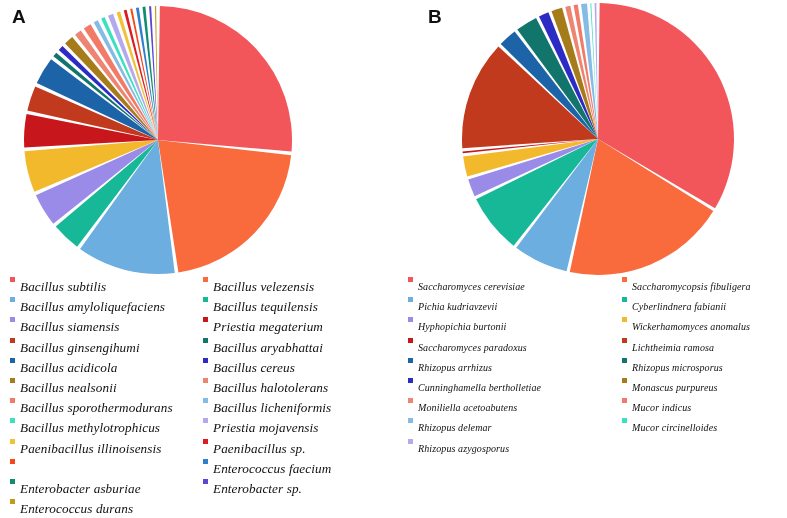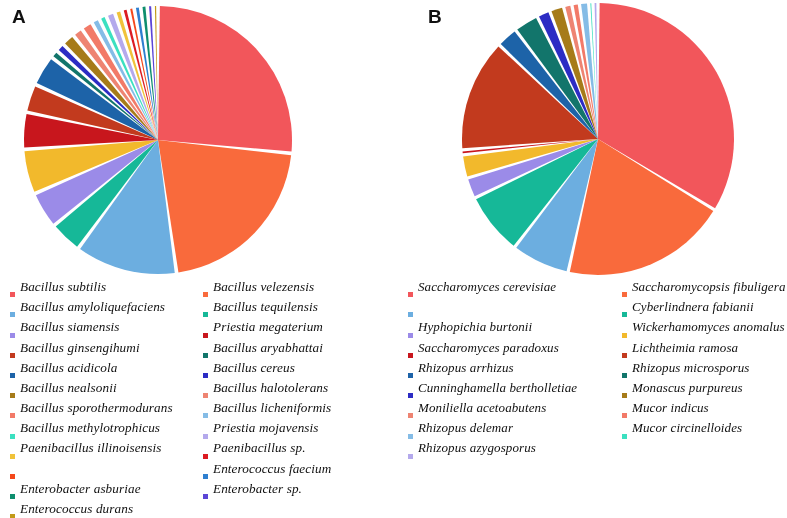--- a/index.html
+++ b/index.html
@@ -54,40 +54,40 @@
     row-gap:0px;
     align-content:start;
   }
   #legend-a{padding-left:4px;}
   #legend-b{padding-left:2px;}
   #legend-a{grid-template-columns:193px 1fr;}
   #legend-b{grid-template-columns:214px 1fr;}
 
   .legend-item{
     display:flex;
-    align-items:flex-end;
+    align-items:flex-start;
     height:20.2px;
     line-height:20.2px;
     white-space:nowrap;
   }
   .legend-swatch{
     width:5px;height:5px;
     flex:0 0 5px;
     margin-right:5px;
     margin-left:6px;
     display:inline-block;
   }
   .legend-label{
     font-family:"Liberation Serif", serif;
     font-style:italic;
     font-size:13.2px;
     color:#0f0f0f;
     letter-spacing:0.1px;
   }
-  #legend-b .legend-label{font-size:13.0px;}
+  #legend-b .legend-label{font-size:10px;}
 </style>
 </head>
 <body>
 
 <div class="figure">
 
   <div class="panel" id="panel-a">
     <div class="panel-label">A</div>
 
     <div class="pie-wrap" id="pie-a-wrap">
@@ -243,20 +243,21 @@
         <div class="legend-item">
           <span class="legend-swatch" style="background: rgb(242, 86, 91);"></span>
           <span class="legend-label">Saccharomyces cerevisiae</span>
         </div>
         <div class="legend-item">
           <span class="legend-swatch" style="background: rgb(249, 106, 60);"></span>
           <span class="legend-label">Saccharomycopsis fibuligera</span>
         </div>
         <div class="legend-item">
           <span class="legend-swatch" style="background: rgb(108, 174, 224);"></span>
+          <span class="legend-label">Pichia kudriavzevii</span>
         </div>
         <div class="legend-item">
           <span class="legend-swatch" style="background: rgb(22, 184, 152);"></span>
           <span class="legend-label">Cyberlindnera fabianii</span>
         </div>
         <div class="legend-item">
           <span class="legend-swatch" style="background: rgb(155, 139, 232);"></span>
           <span class="legend-label">Hyphopichia burtonii</span>
         </div>
         <div class="legend-item">

